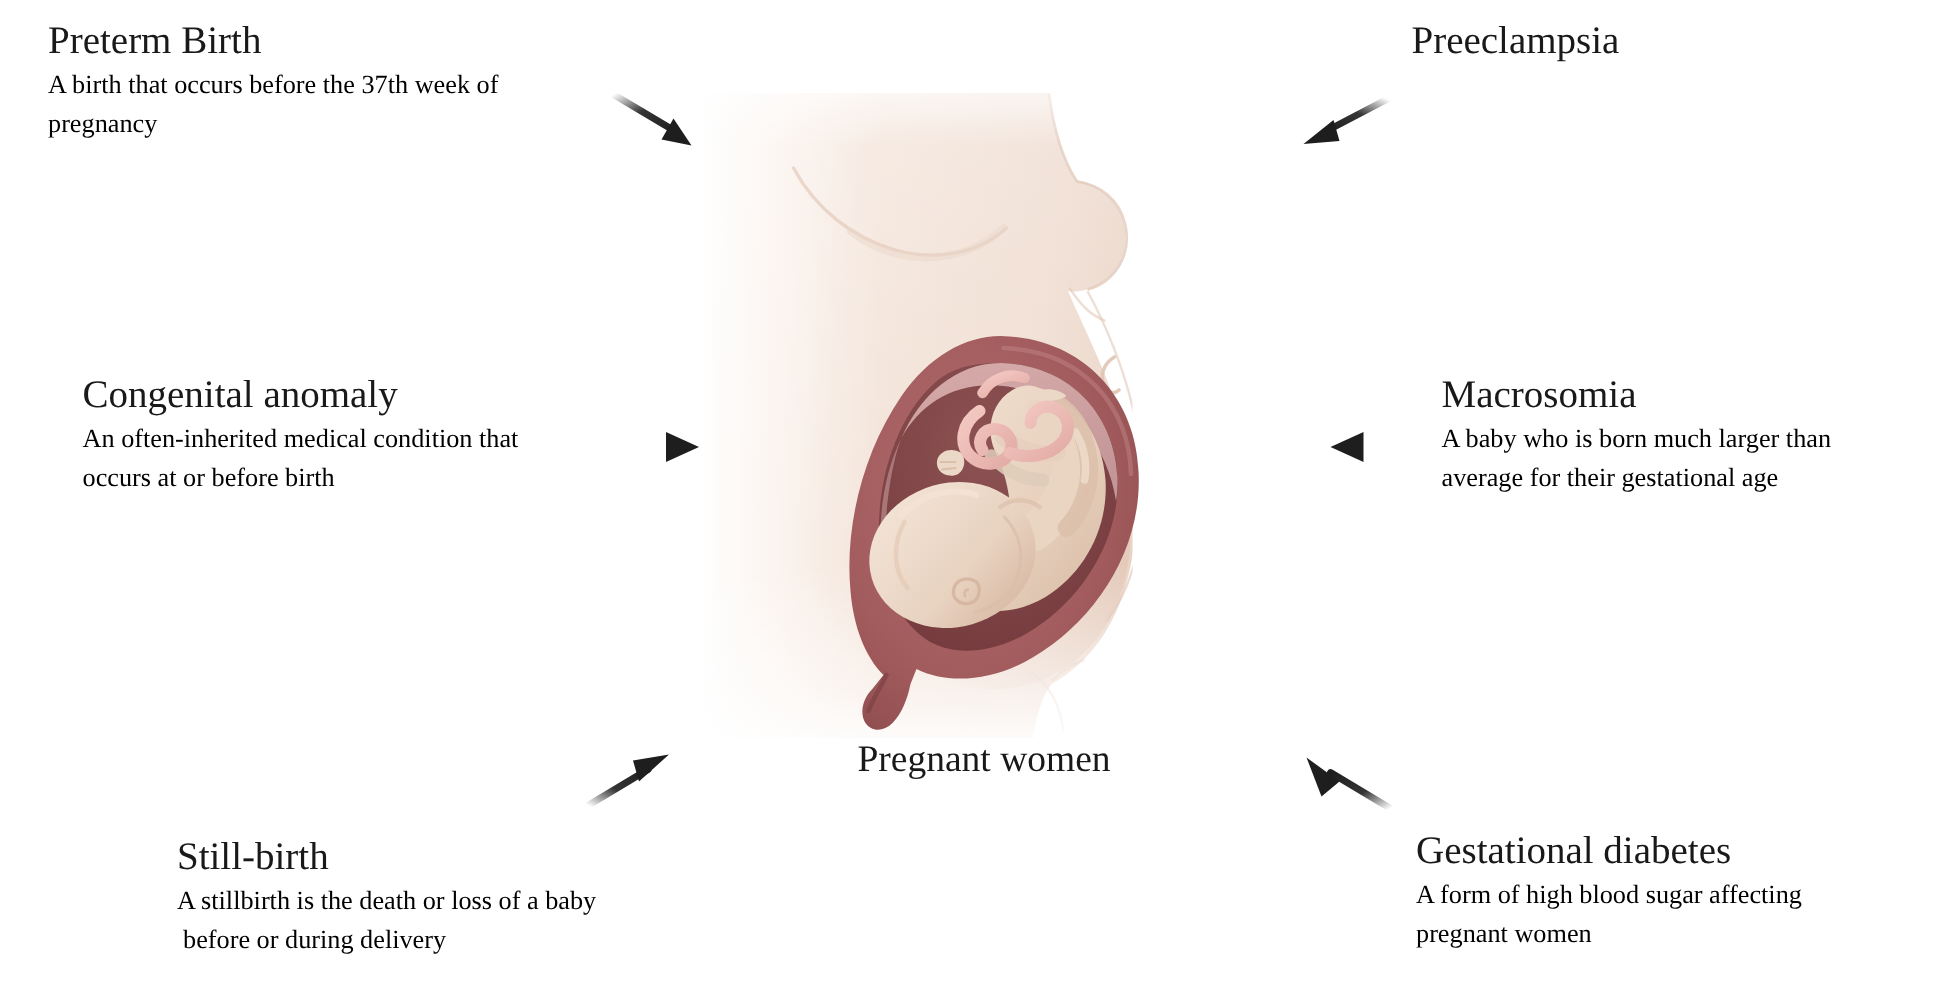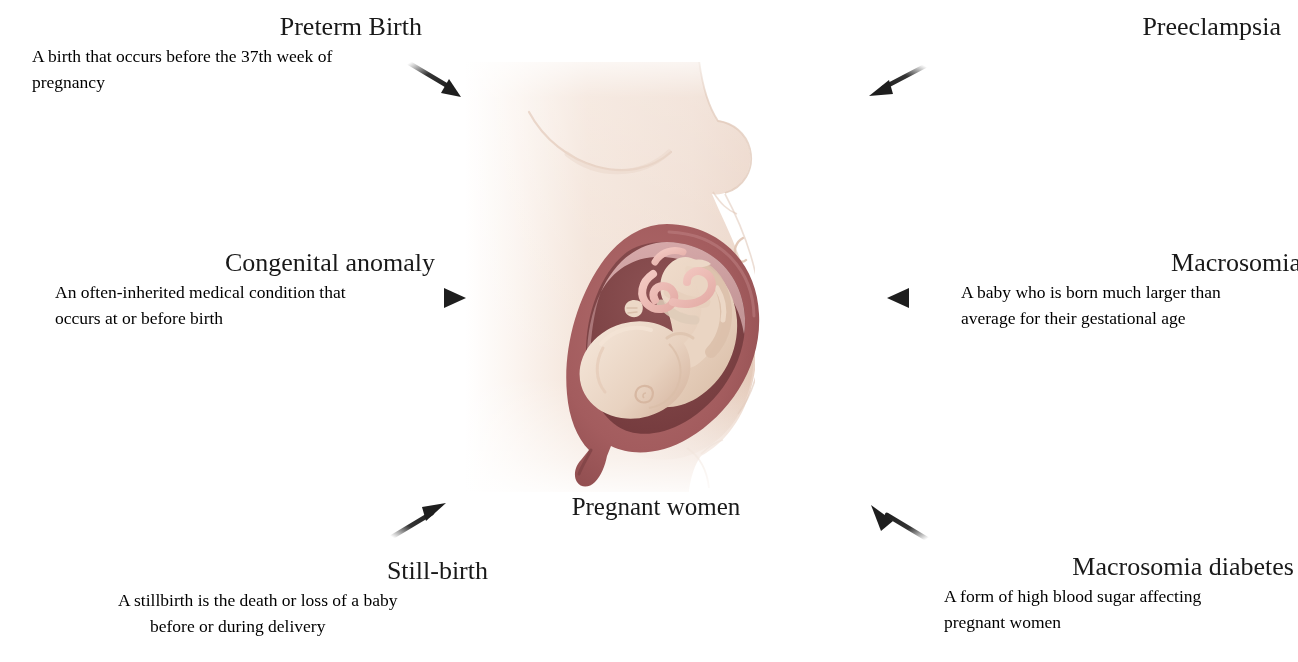--- a/index.html
+++ b/index.html
@@ -24,32 +24,30 @@
   .label-block {
     position: absolute;
   }
   .label-title {
     font-size: 26px;
     line-height: 1.12;
     font-weight: 400;
     color: #191919;
     white-space: nowrap;
     margin: 0 0 3px 0;
-    text-align: right;
   }
   .label-desc {
     font-size: 17.5px;
     line-height: 1.48;
     color: #000000;
     margin: 0;
   }
   .label-desc .indent-line {
     display: block;
     padding-left: 4px;
-    margin-left: 28px;
   }
   .label-desc .line {
     display: block;
   }
 
   .center-caption {
     position: absolute;
     font-size: 25px;
     line-height: 1.1;
     color: #191919;
@@ -384,20 +382,20 @@
 
   <div class="label-block" style="left:118px; top:556px; width:370px;">
     <div class="label-title">Still-birth</div>
     <div class="label-desc">
       <span class="line">A stillbirth is the death or loss of a baby</span>
       <span class="indent-line"> before or during delivery</span>
     </div>
   </div>
 
   <div class="label-block" style="left:944px; top:552px; width:350px;">
-    <div class="label-title">Macrosomia diabetes</div>
+    <div class="label-title">Gestational diabetes</div>
     <div class="label-desc">
       <span class="line">A form of high blood sugar affecting</span>
       <span class="line">pregnant women</span>
     </div>
   </div>
 
 </div>
 
 </body></html>

